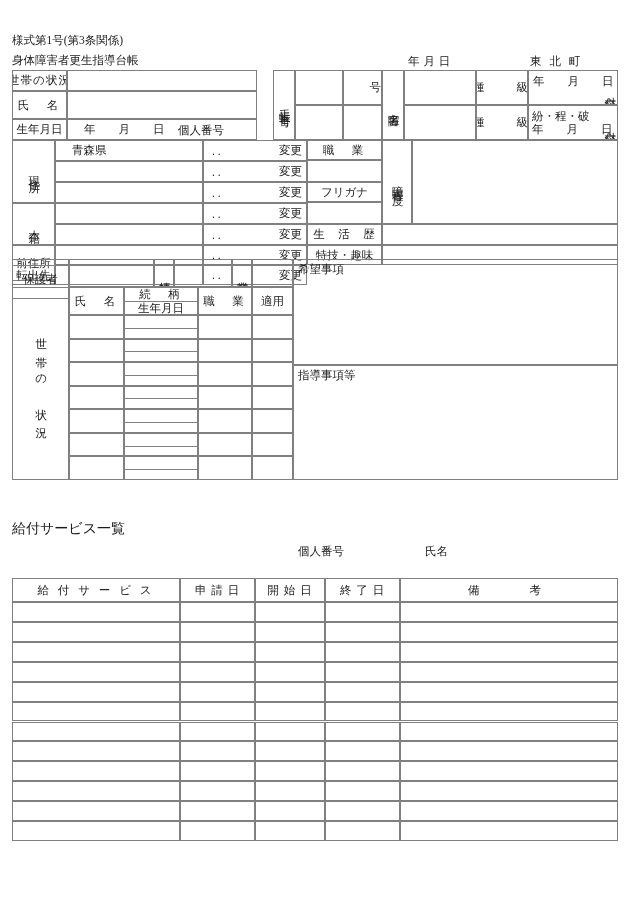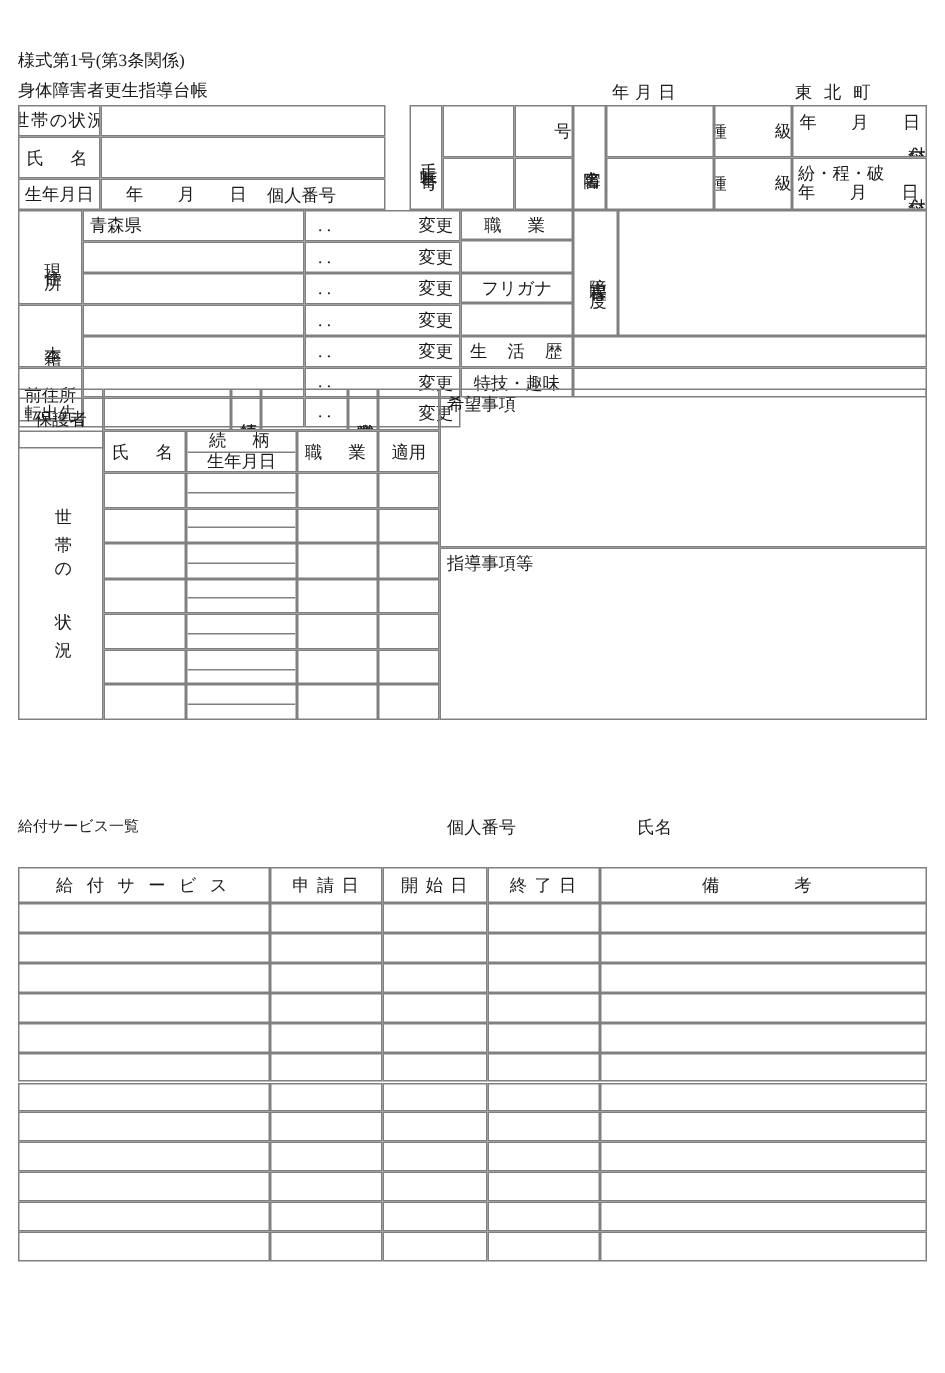--- a/index.html
+++ b/index.html
@@ -51,22 +51,22 @@
     left: 530px;
     top: 54px;
     font-size: 11.5px;
     white-space: nowrap;
     letter-spacing: 2.5px;
   }
 
   .section2-title {
     position: absolute;
     left: 12px;
-    top: 544px;
-    font-size: 10px;
+    top: 520px;
+    font-size: 14px;
     white-space: nowrap;
   }
   .section2-kojin {
     position: absolute;
     left: 298px;
     top: 544px;
     font-size: 11.5px;
     white-space: nowrap;
   }
   .section2-shimei {
@@ -90,21 +90,21 @@
   .lbl {
     display: flex;
     align-items: center;
     justify-content: center;
     width: 100%;
     height: 100%;
     white-space: nowrap;
   }
   .lbl.left {
     justify-content: flex-start;
-    padding-left: 4px;
+    padding-left: 16px;
   }
   .lbl.right {
     justify-content: flex-end;
     padding-right: 4px;
   }
   .lbl.top-left {
     align-items: flex-start;
     justify-content: flex-start;
     padding: 2px 0 0 4px;
   }

